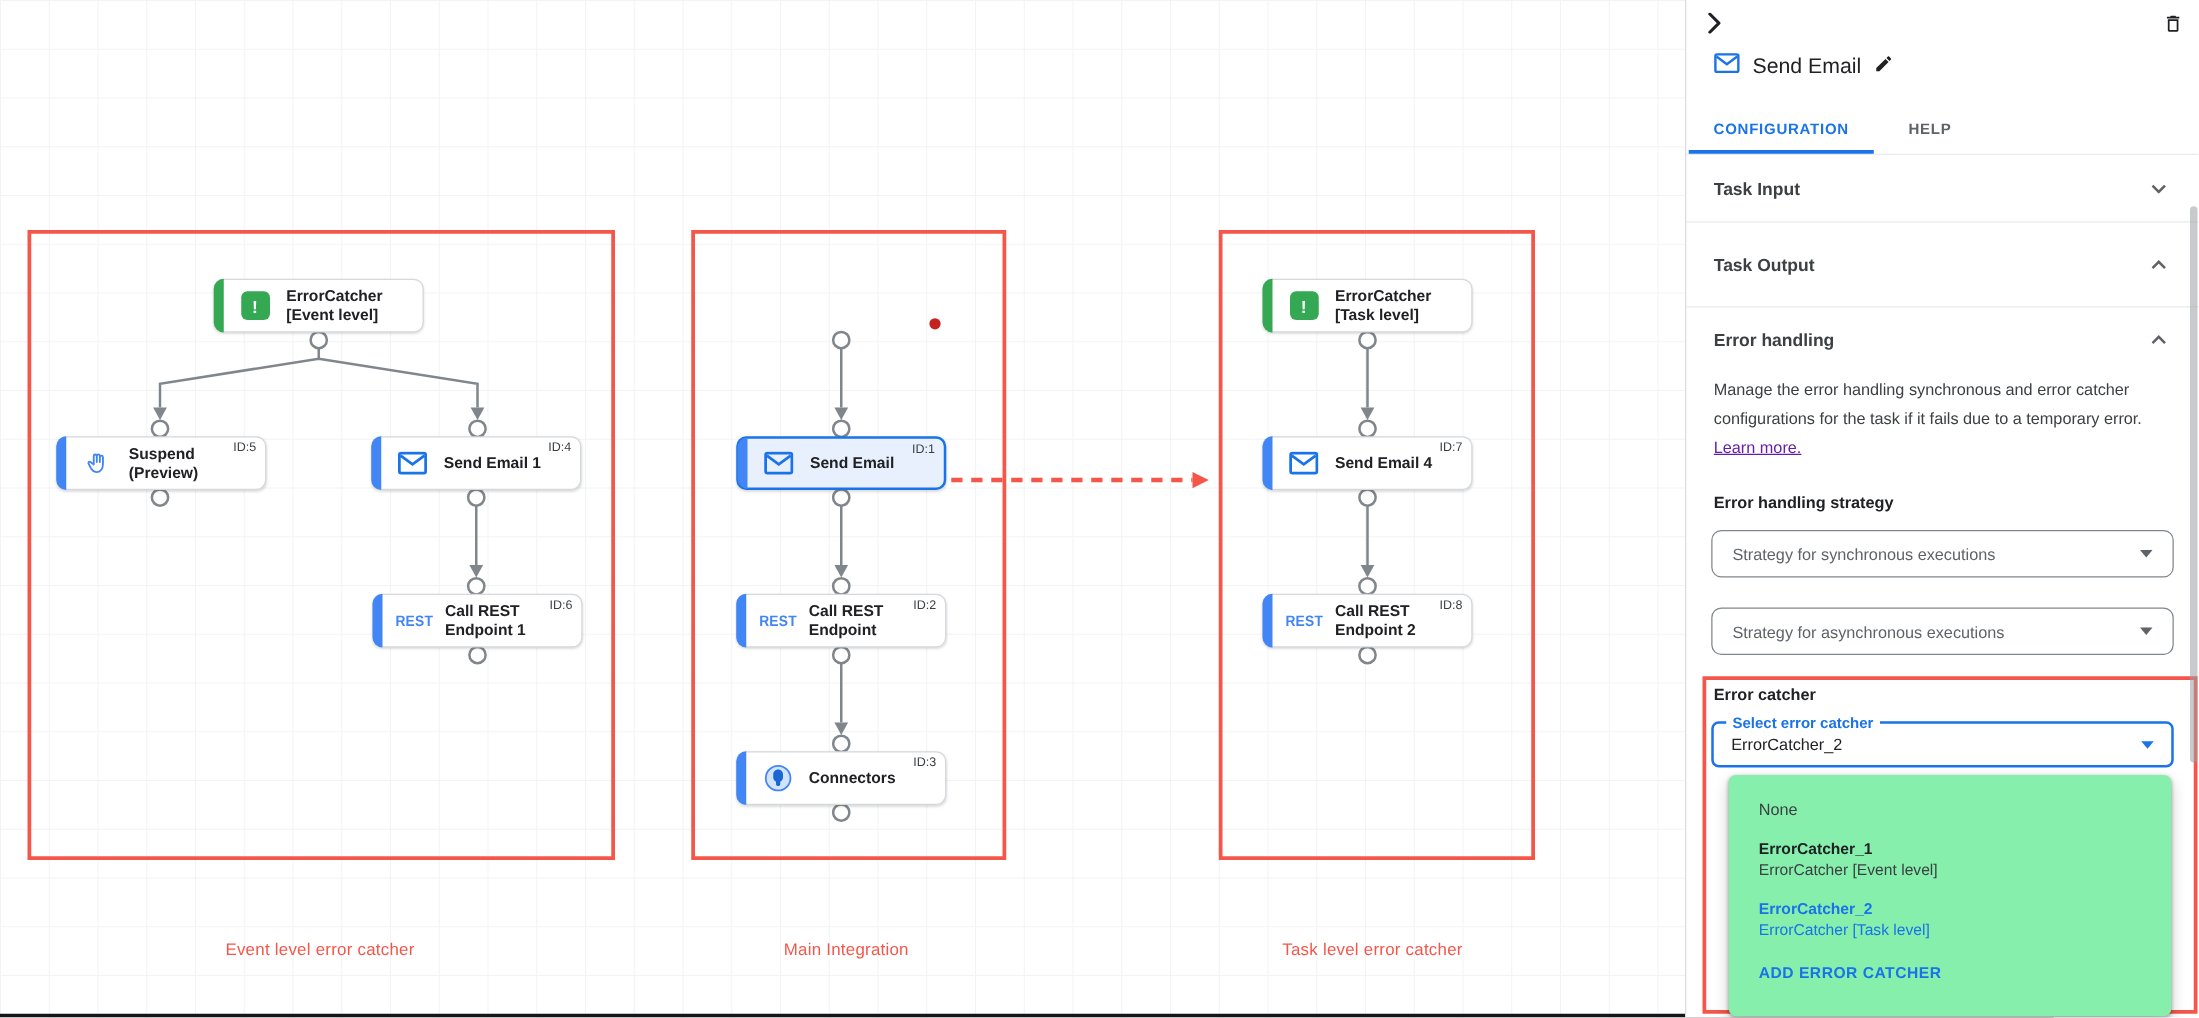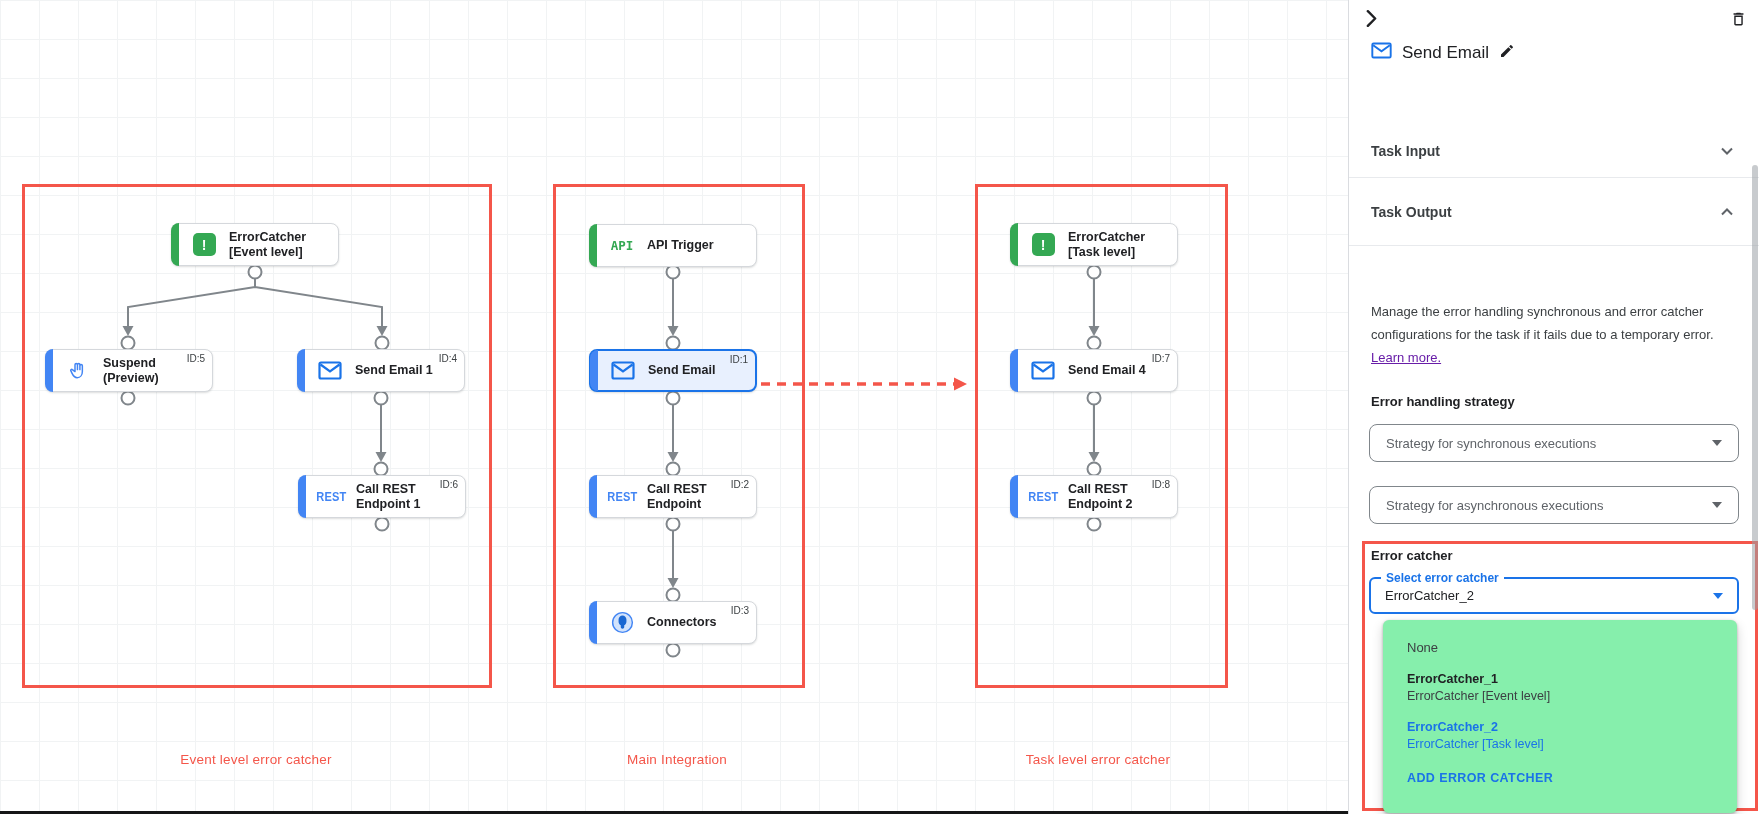--- a/index.html
+++ b/index.html
@@ -165,27 +165,20 @@
 
   <div class="node" style="left:298px;top:475px">
     <span class="bar blue"></span>
     <span class="nicon">
         <span class="rest-logo">REST</span>
       </span>
     <span class="nlabel">Call REST Endpoint 1</span>
     <span class="nid">ID:6</span>
   </div>
 
-  <div class="node" style="left:589px;top:224px">
-    <span class="bar green"></span>
-    <span class="nicon">
-        <span class="api-logo">API</span>
-      </span>
-    <span class="nlabel">API Trigger</span>
-  </div>
 
   <div class="node sel" style="left:589px;top:349px">
     <span class="bar blue"></span>
     <span class="nicon">
       <svg width="24" height="19" viewBox="0 0 24 19">
           <rect x="1.5" y="1.5" width="21" height="16" rx="1.5" fill="#e8f0fe" stroke="#1a73e8" stroke-width="2.2"></rect>
           <path d="M2.5 3.5 L12 10.5 L21.5 3.5" fill="none" stroke="#1a73e8" stroke-width="2.2"></path>
         </svg>
     </span>
     <span class="nlabel">Send Email</span>
@@ -271,35 +264,46 @@
         </svg>
     </span>
     <span class="p-title">Send Email</span>
     <span>
       <svg width="16" height="16" viewBox="0 0 24 24" fill="#202124">
           <path d="M3 17.2V21h3.8L17.8 9.9l-3.7-3.7L3 17.2zM20.7 7c.4-.4.4-1 0-1.4l-2.3-2.3c-.4-.4-1-.4-1.4 0l-1.8 1.8 3.7 3.7L20.7 7z"></path>
         </svg>
     </span>
   </div>
 
+  <div class="tabs">
+    <div class="tab cfg">CONFIGURATION</div>
+    <div class="tab help">HELP</div>
+    <div class="tab-underline"></div>
+  </div>
 
   <div class="sec-row" style="top:124px;height:54px">
     <span>Task Input</span>
     <svg width="12" height="8" viewBox="0 0 12 8">
         <path d="M1 1.5l5 5 5-5" fill="none" stroke="#5f6368" stroke-width="2"></path>
       </svg>
   </div>
 
   <div class="sec-row" style="top:178px;height:68px">
     <span>Task Output</span>
     <svg width="12" height="8" viewBox="0 0 12 8">
         <path d="M1 6.5l5-5 5 5" fill="none" stroke="#5f6368" stroke-width="2"></path>
       </svg>
   </div>
 
+  <div class="sec-row nb" style="top:246px;height:52px">
+    <span>Error handling</span>
+    <svg width="12" height="8" viewBox="0 0 12 8">
+        <path d="M1 6.5l5-5 5 5" fill="none" stroke="#5f6368" stroke-width="2"></path>
+      </svg>
+  </div>
 
   <div class="desc">
     <span>Manage the error handling synchronous and error catcher configurations for the task if it fails due to a temporary error.</span>
     <span class="learn-more">Learn more.</span>
   </div>
 
   <div class="p-label" style="top:394px">Error handling strategy</div>
 
   <div class="dd" style="top:486px">
     <span>Strategy for asynchronous executions</span>

